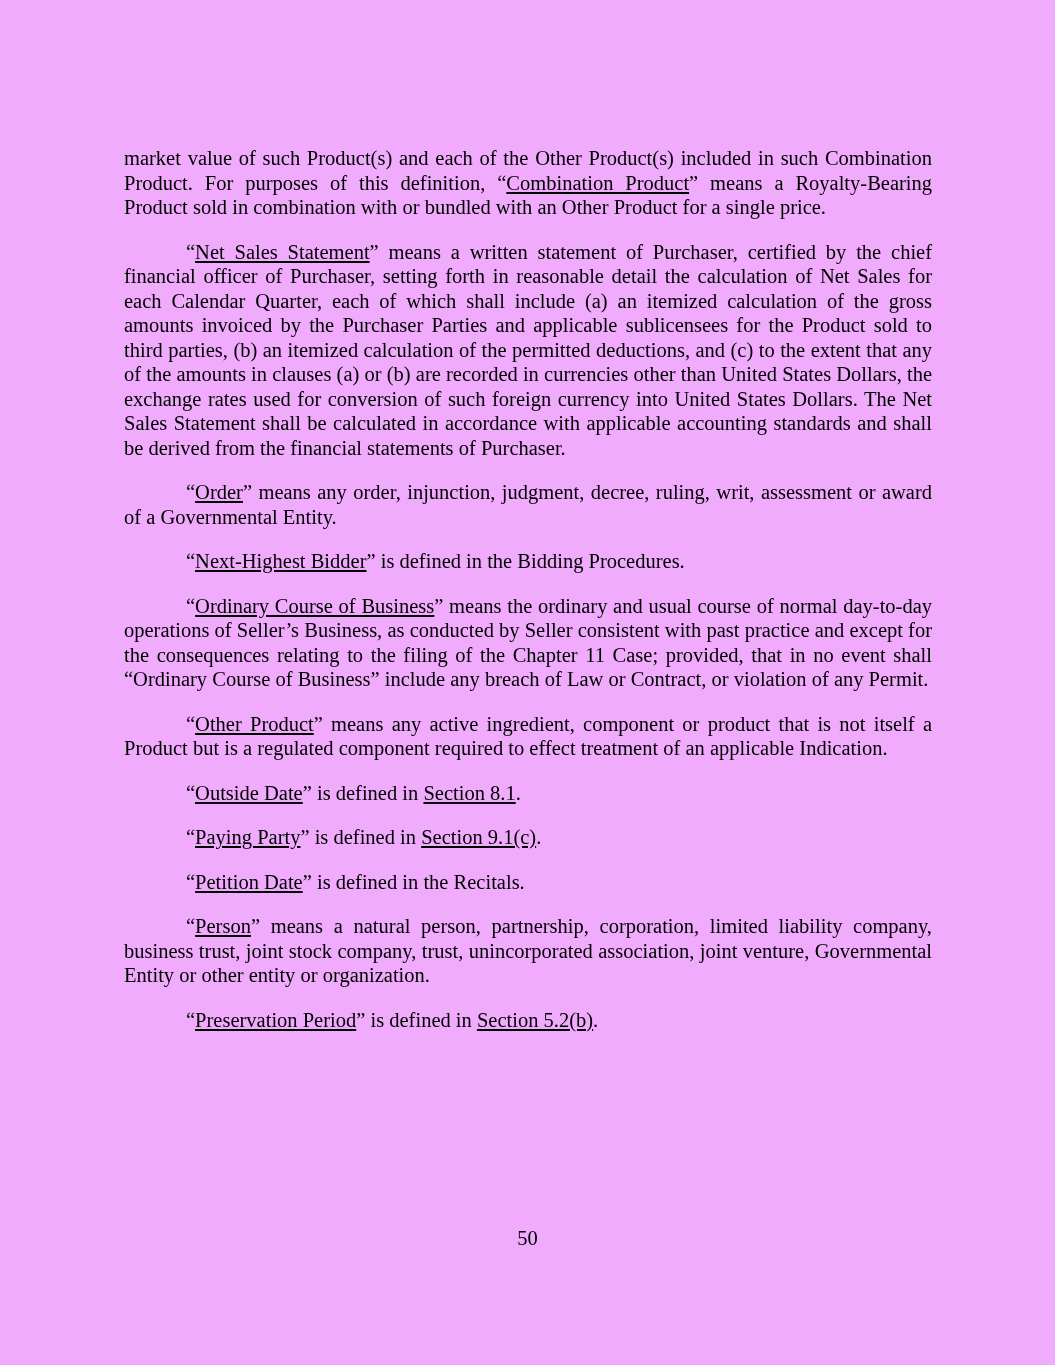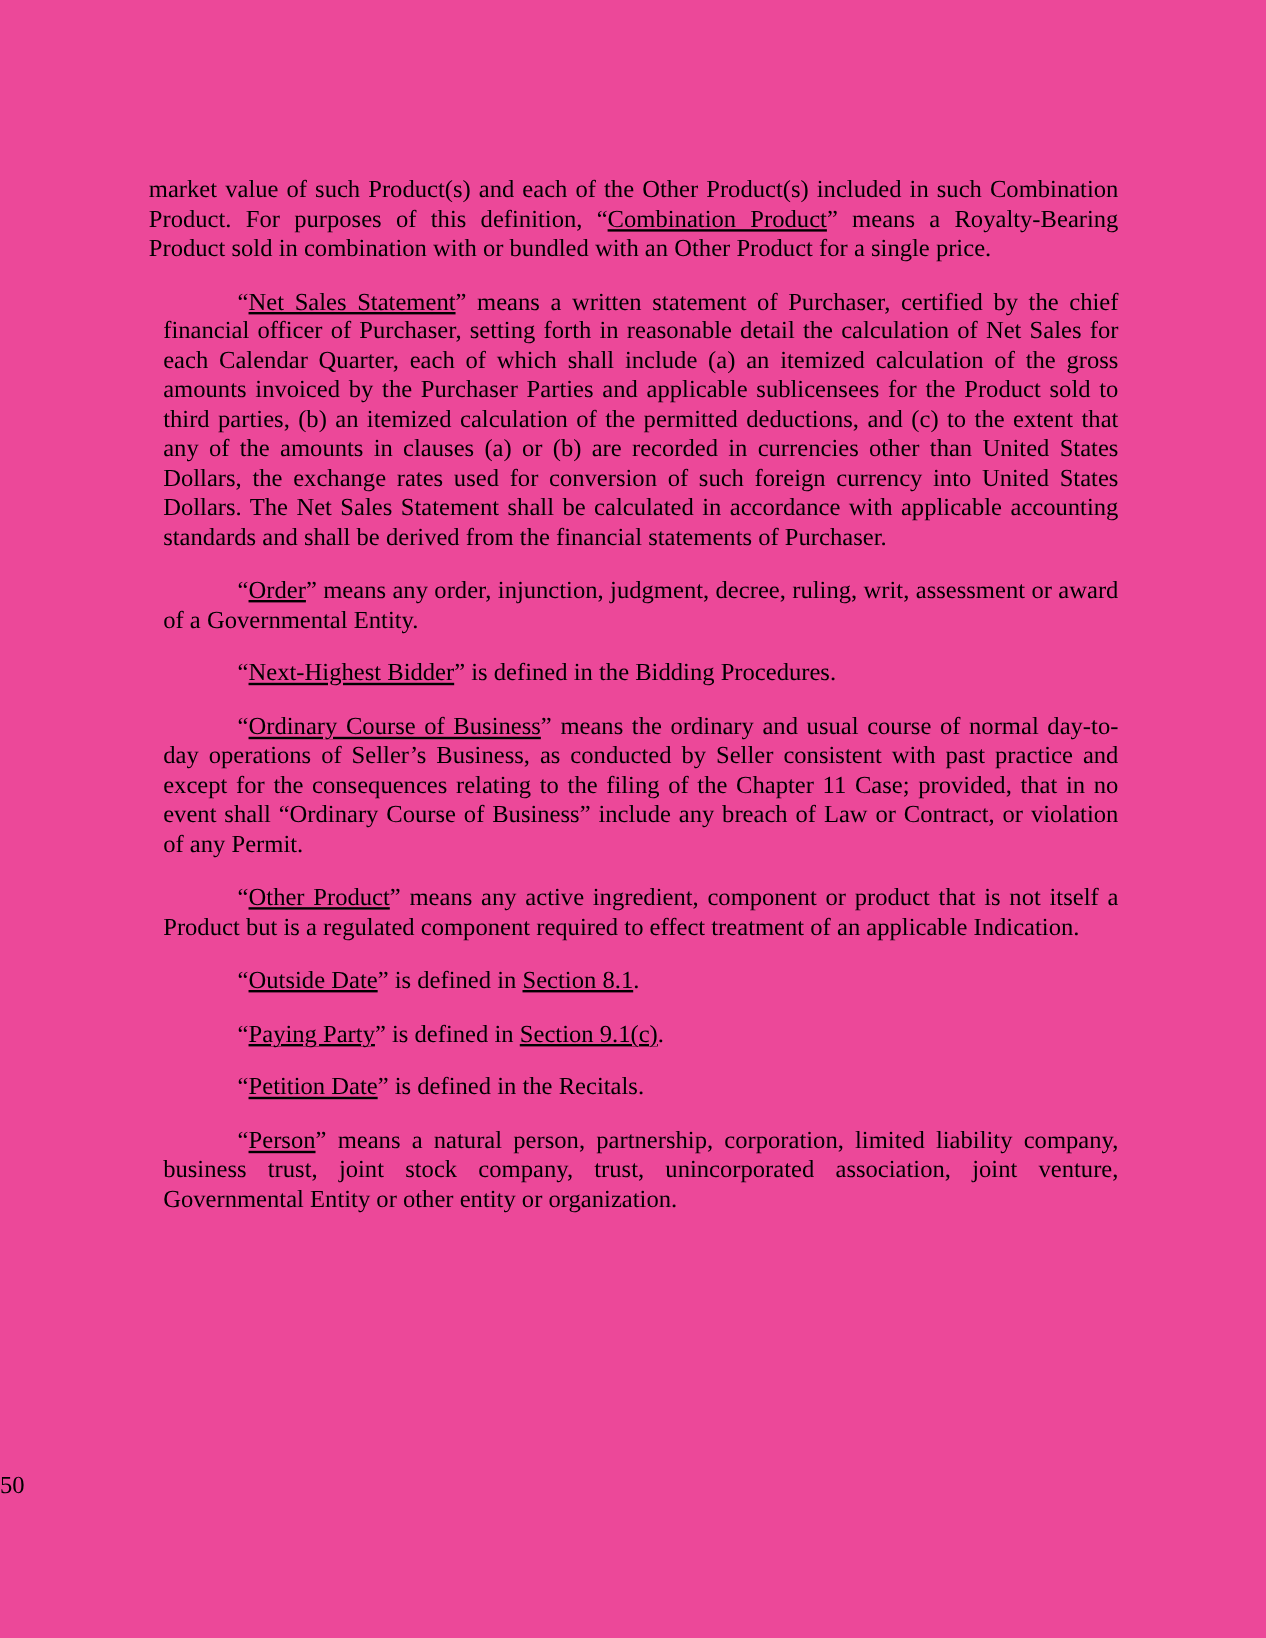--- a/index.html
+++ b/index.html
@@ -10,60 +10,61 @@
   body {
     width: 1055px;
     height: 1365px;
     position: relative;
     font-family: "Liberation Serif", serif;
     color: #000000;
   }
   .page {
     position: absolute;
     inset: 0;
-    background: #ec4899;
+    background: #f0abfc;
   }
   .page-content {
     position: absolute;
     left: 124px;
     top: 146px;
     width: 808px;
     font-size: 20.5px;
     line-height: 24.5px;
   }
   p.para {
     margin: 0 0 20px 0;
     text-align: justify;
   }
   p.para.indent {
     text-indent: 62px;
-    margin-left: 12px;
   }
   .u {
     text-decoration: underline;
   }
   .page-number {
     position: absolute;
     top: 1226px;
     left: 0;
     width: 100%;
+    text-align: center;
     font-size: 20.5px;
     line-height: 24.5px;
   }
 </style>
 </head>
 <body>
 
 <div class="page">
   <div class="page-content">
       <p class="para"><span>market value of such Product(s) and each of the Other Product(s) included in such Combination Product. For purposes of this definition, “</span><span class="u">Combination Product</span><span>” means a Royalty-Bearing Product sold in combination with or bundled with an Other Product for a single price.</span></p>
       <p class="para indent"><span>“</span><span class="u">Net Sales Statement</span><span>” means a written statement of Purchaser, certified by the chief financial officer of Purchaser, setting forth in reasonable detail the calculation of Net Sales for each Calendar Quarter, each of which shall include (a) an itemized calculation of the gross amounts invoiced by the Purchaser Parties and applicable sublicensees for the Product sold to third parties, (b) an itemized calculation of the permitted deductions, and (c) to the extent that any of the amounts in clauses (a) or (b) are recorded in currencies other than United States Dollars, the exchange rates used for conversion of such foreign currency into United States Dollars. The Net Sales Statement shall be calculated in accordance with applicable accounting standards and shall be derived from the financial statements of Purchaser.</span></p>
       <p class="para indent"><span>“</span><span class="u">Order</span><span>” means any order, injunction, judgment, decree, ruling, writ, assessment or award of a Governmental Entity.</span></p>
       <p class="para indent"><span>“</span><span class="u">Next-Highest Bidder</span><span>” is defined in the Bidding Procedures.</span></p>
       <p class="para indent"><span>“</span><span class="u">Ordinary Course of Business</span><span>” means the ordinary and usual course of normal day-to-day operations of Seller’s Business, as conducted by Seller consistent with past practice and except for the consequences relating to the filing of the Chapter 11 Case; provided, that in no event shall “Ordinary Course of Business” include any breach of Law or Contract, or violation of any Permit.</span></p>
       <p class="para indent"><span>“</span><span class="u">Other Product</span><span>” means any active ingredient, component or product that is not itself a Product but is a regulated component required to effect treatment of an applicable Indication.</span></p>
       <p class="para indent"><span>“</span><span class="u">Outside Date</span><span>” is defined in </span><span class="u">Section 8.1</span><span>.</span></p>
       <p class="para indent"><span>“</span><span class="u">Paying Party</span><span>” is defined in </span><span class="u">Section 9.1(c)</span><span>.</span></p>
       <p class="para indent"><span>“</span><span class="u">Petition Date</span><span>” is defined in the Recitals.</span></p>
       <p class="para indent"><span>“</span><span class="u">Person</span><span>” means a natural person, partnership, corporation, limited liability company, business trust, joint stock company, trust, unincorporated association, joint venture, Governmental Entity or other entity or organization.</span></p>
+      <p class="para indent"><span>“</span><span class="u">Preservation Period</span><span>” is defined in </span><span class="u">Section 5.2(b)</span><span>.</span></p>
     </div>
   <div class="page-number">50</div>
 </div>
 
 </body></html>

